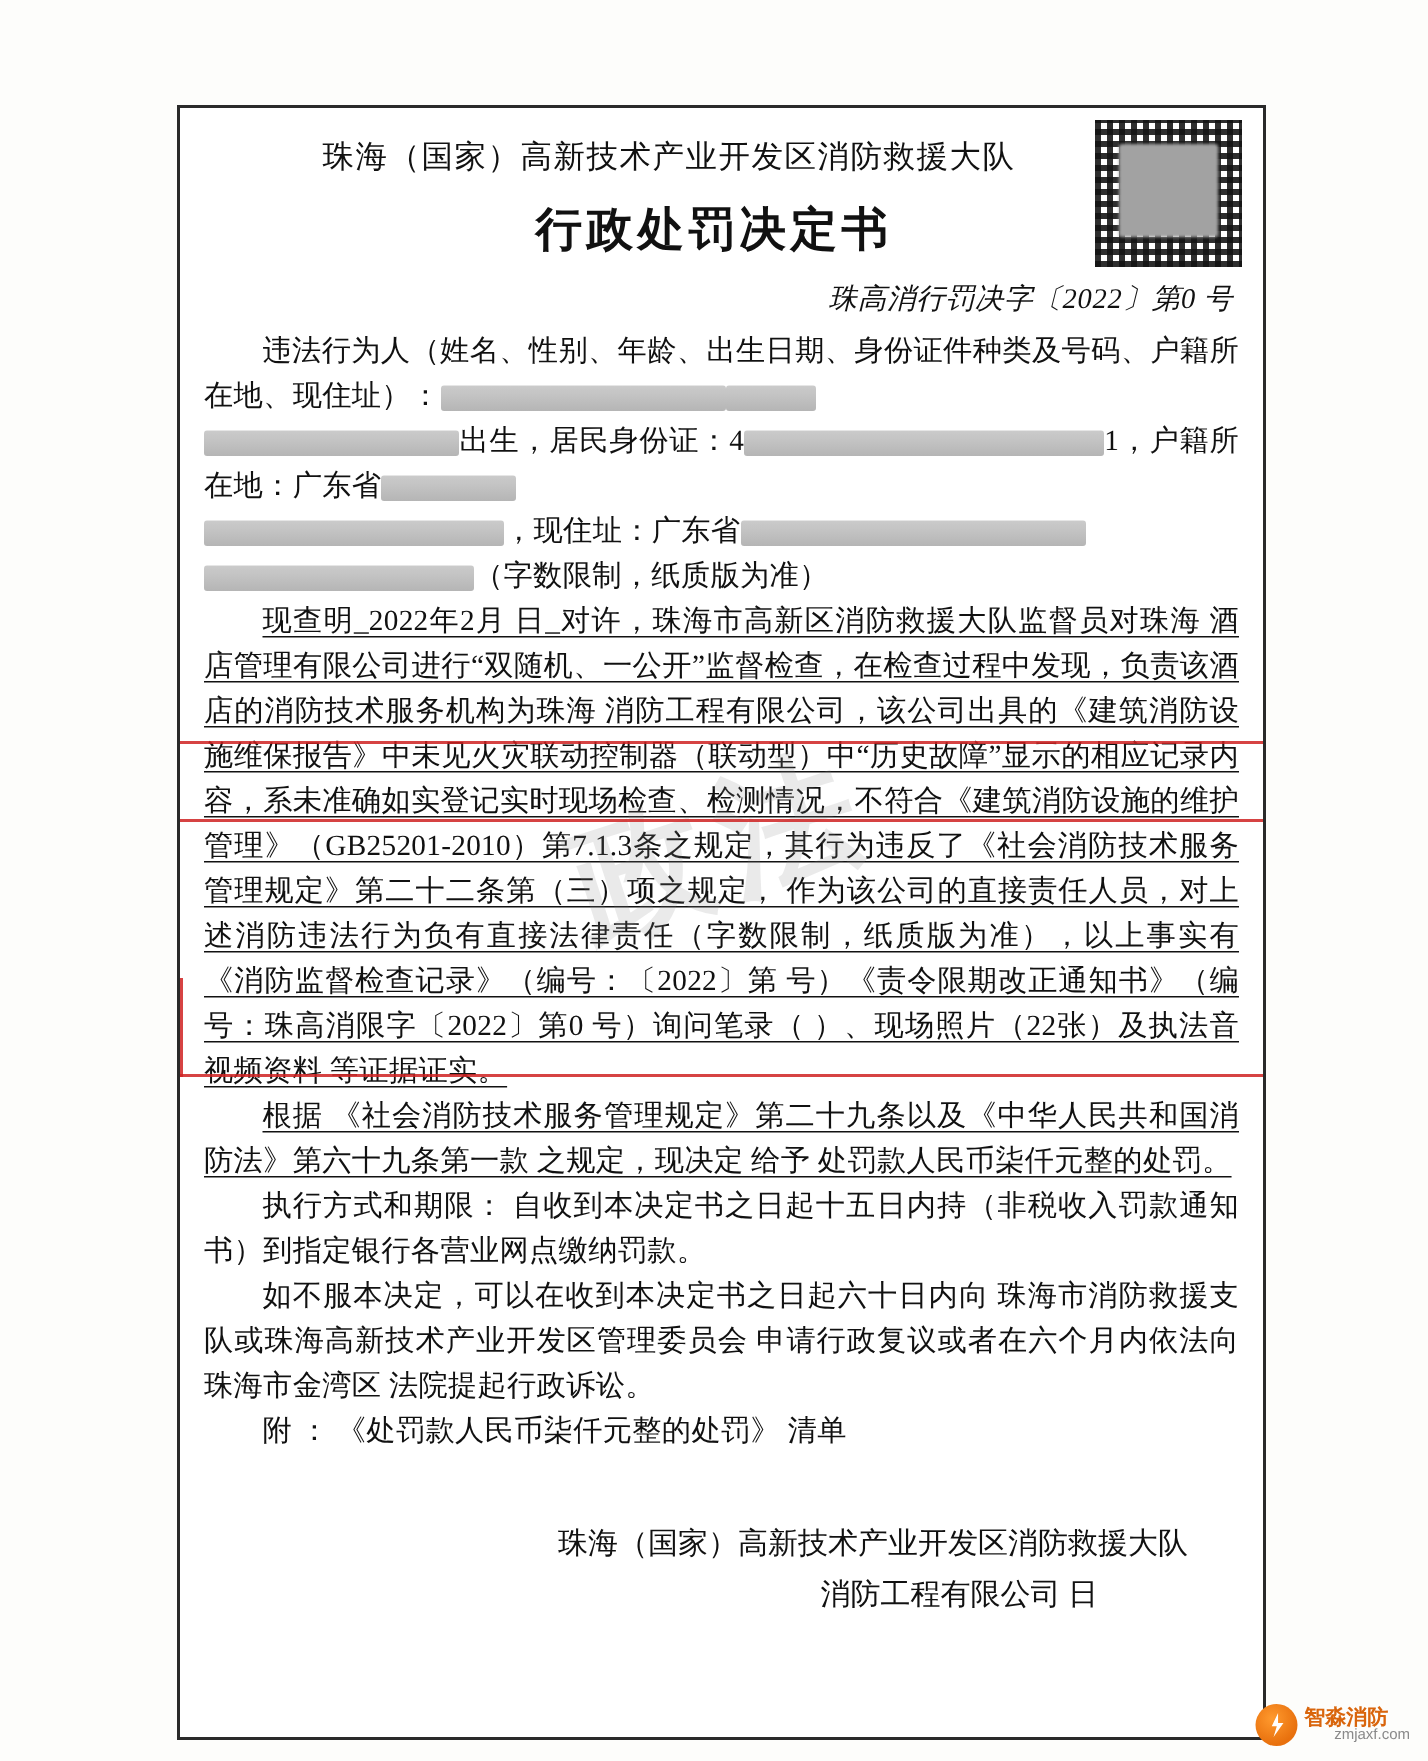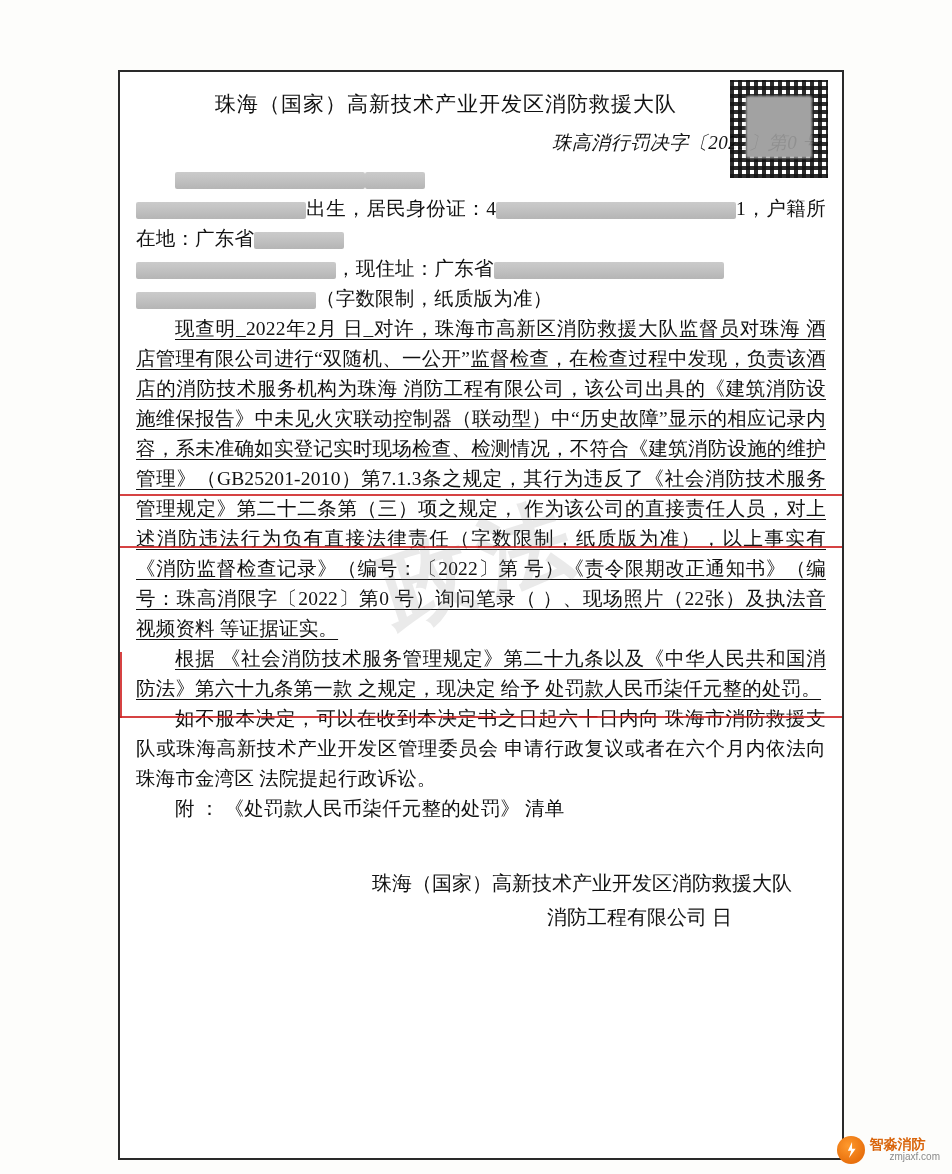--- a/index.html
+++ b/index.html
@@ -194,38 +194,40 @@
 
 <div id="page">
 
   <div class="doc-frame">
     <div class="doc-inner">
 
       <div class="qr"></div>
 
       <div class="org-line">珠海（国家）高新技术产业开发区消防救援大队</div>
 
+      <div class="doc-title">行政处罚决定书</div>
 
       <div class="doc-number">珠高消行罚决字〔2022〕第0   号</div>
 
       <div class="watermark">政法</div>
 
       <div class="body-text">
 
         <p class="para">
-          <span class="rd" style="width:190px"></span><span class="rd" style="width:60px"></span><br>
+          <span>违法行为人（姓名、性别、年龄、出生日期、身份证件种类及号码、户籍所在地、现住址）：</span><span class="rd" style="width:190px"></span><span class="rd" style="width:60px"></span><br>
           <span class="rd" style="width:170px"></span><span>出生，居民身份证：4</span><span class="rd" style="width:240px"></span><span>1，户籍所在地：广东省</span><span class="rd" style="width:90px"></span><br>
           <span class="rd" style="width:200px"></span><span>，现住址：广东省</span><span class="rd" style="width:230px"></span><br>
           <span class="rd" style="width:180px"></span><span>（字数限制，纸质版为准）</span>
         </p>
 
         <p class="para u">现查明_2022年2月  日_对许，珠海市高新区消防救援大队监督员对珠海          酒店管理有限公司进行“双随机、一公开”监督检查，在检查过程中发现，负责该酒店的消防技术服务机构为珠海                  消防工程有限公司，该公司出具的《建筑消防设施维保报告》中未见火灾联动控制器（联动型）中“历史故障”显示的相应记录内容，系未准确如实登记实时现场检查、检测情况，不符合《建筑消防设施的维护管理》（GB25201-2010）第7.1.3条之规定，其行为违反了《社会消防技术服务管理规定》第二十二条第（三）项之规定，        作为该公司的直接责任人员，对上述消防违法行为负有直接法律责任（字数限制，纸质版为准），以上事实有  《消防监督检查记录》（编号：〔2022〕第      号）《责令限期改正通知书》（编号：珠高消限字〔2022〕第0      号）询问笔录（                ）、现场照片（22张）及执法音视频资料  等证据证实。</p>
 
         <p class="para u">根据  《社会消防技术服务管理规定》第二十九条以及《中华人民共和国消防法》第六十九条第一款  之规定，现决定  给予              处罚款人民币柒仟元整的处罚。</p>
 
+        <p class="para">执行方式和期限：     自收到本决定书之日起十五日内持（非税收入罚款通知书）到指定银行各营业网点缴纳罚款。</p>
 
 
         <p class="para">如不服本决定，可以在收到本决定书之日起六十日内向  珠海市消防救援支队或珠海高新技术产业开发区管理委员会  申请行政复议或者在六个月内依法向  珠海市金湾区  法院提起行政诉讼。</p>
 
         <p class="para">附 ：  《处罚款人民币柒仟元整的处罚》  清单</p>
       </div>
 
       <div class="sign-block">
         <div>珠海（国家）高新技术产业开发区消防救援大队</div>
         <div class="sign-date">消防工程有限公司    日</div>

